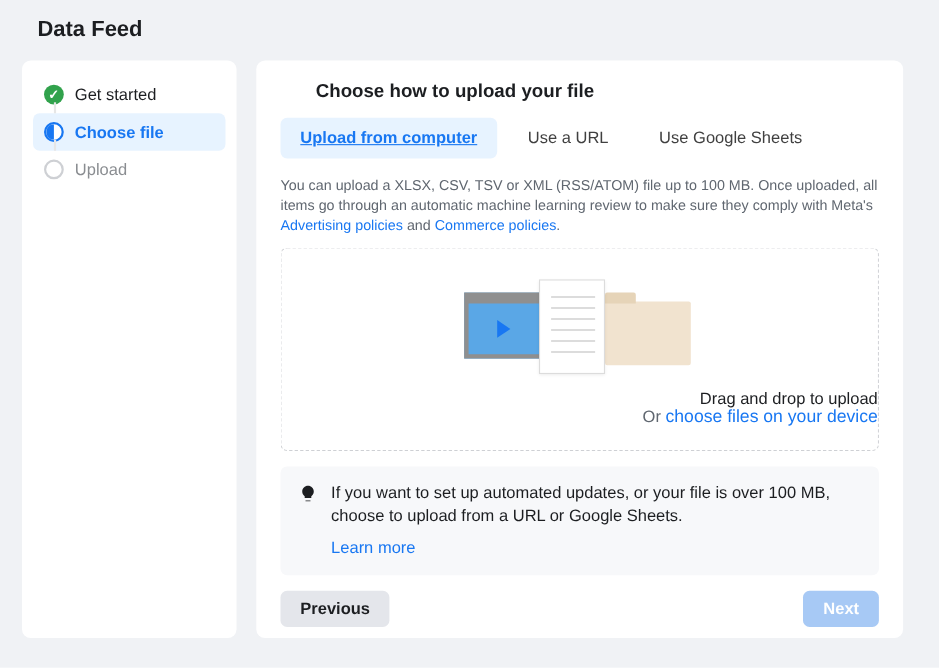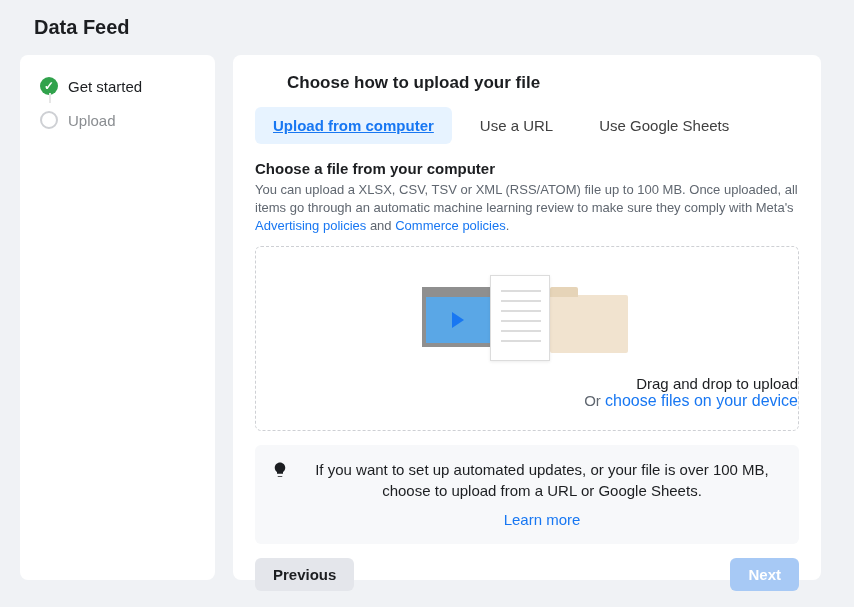--- a/index.html
+++ b/index.html
@@ -84,21 +84,20 @@
 .drag-text { font-size: 15px; color: #1c1e21; }
 .or-text { font-size: 15px; color: #606770; margin-top: 28px; }
 .tip {
   background: #f7f8fa;
   border-radius: 6px;
   padding: 14px 16px;
   display: flex;
   gap: 12px;
   font-size: 15px;
   line-height: 1.4;
-  text-align: center;
 }
 .tip-icon { flex-shrink: 0; width: 18px; height: 18px; color: #1c1e21; margin-top: 2px; }
 .learn { display: block; margin-top: 8px; color: #1877f2; font-size: 15px; cursor: pointer; }
 .footer { margin-top: auto; display: flex; justify-content: space-between; padding-top: 14px; }
 .btn {
   padding: 8px 18px;
   border-radius: 6px;
   font-size: 15px;
   font-weight: 600;
   border: none;
@@ -111,36 +110,39 @@
 <body>
 
 <div class="container">
   <div class="page-title">Data Feed</div>
   <div class="layout">
     <div class="sidebar">
       <div class="step done">
         <span class="circle check"></span>
         <span>Get started</span>
       </div>
+      <div class="step active">
+        <span class="circle"></span>
+        <span>Choose file</span>
+      </div>
       <div class="step inactive">
         <span class="circle"></span>
         <span>Upload</span>
       </div>
     </div>
 
     <div class="main">
       <div class="main-title">Choose how to upload your file</div>
 
       <div class="tabs">
         <div class="tab active">Upload from computer</div>
         <div class="tab">Use a URL</div>
         <div class="tab">Use Google Sheets</div>
       </div>
 
-      <div class="subhead">Choose a file from your computer</div>
       <div class="help">
         <span>You can upload a XLSX, CSV, TSV or XML (RSS/ATOM) file up to 100 MB. Once uploaded, all items go through an automatic machine learning review to make sure they comply with Meta's </span><a class="link">Advertising policies</a><span> and </span><a class="link">Commerce policies</a><span>.</span>
       </div>
 
       <div class="dropzone">
         <div class="ill-img">
           <div class="img-folder"></div>
           <div class="img-card"></div>
           <div class="img-doc"></div>
         </div>

